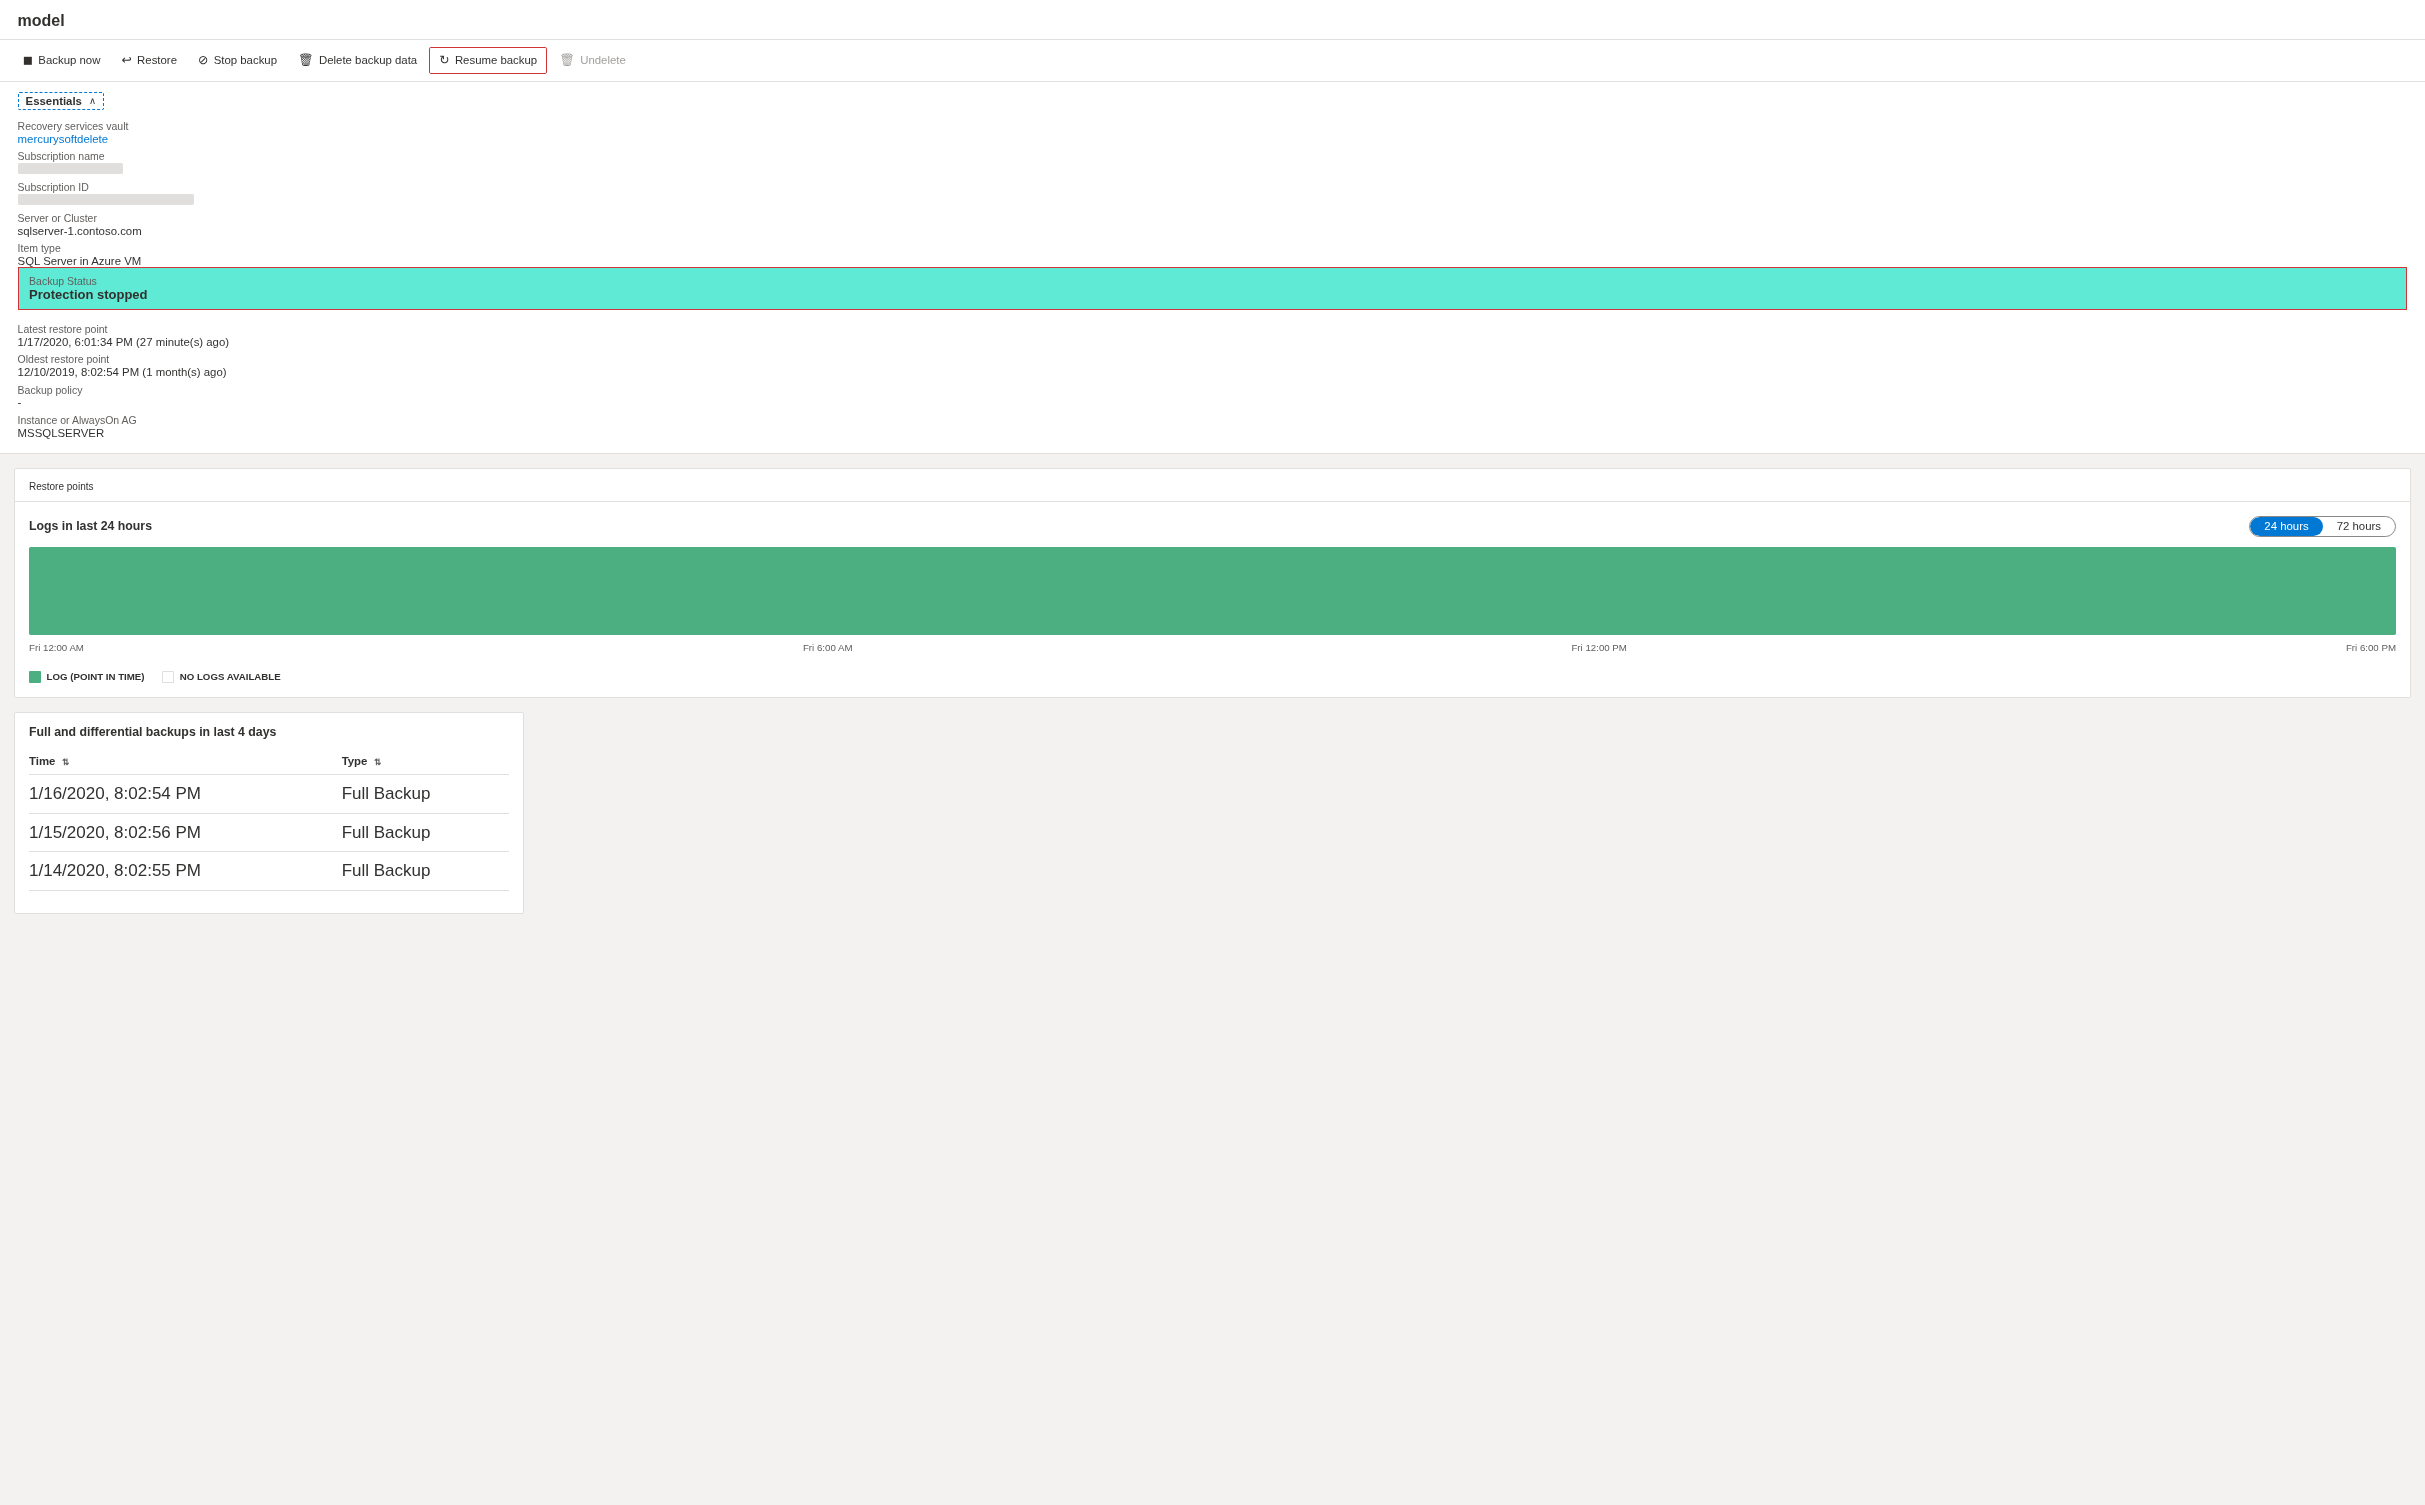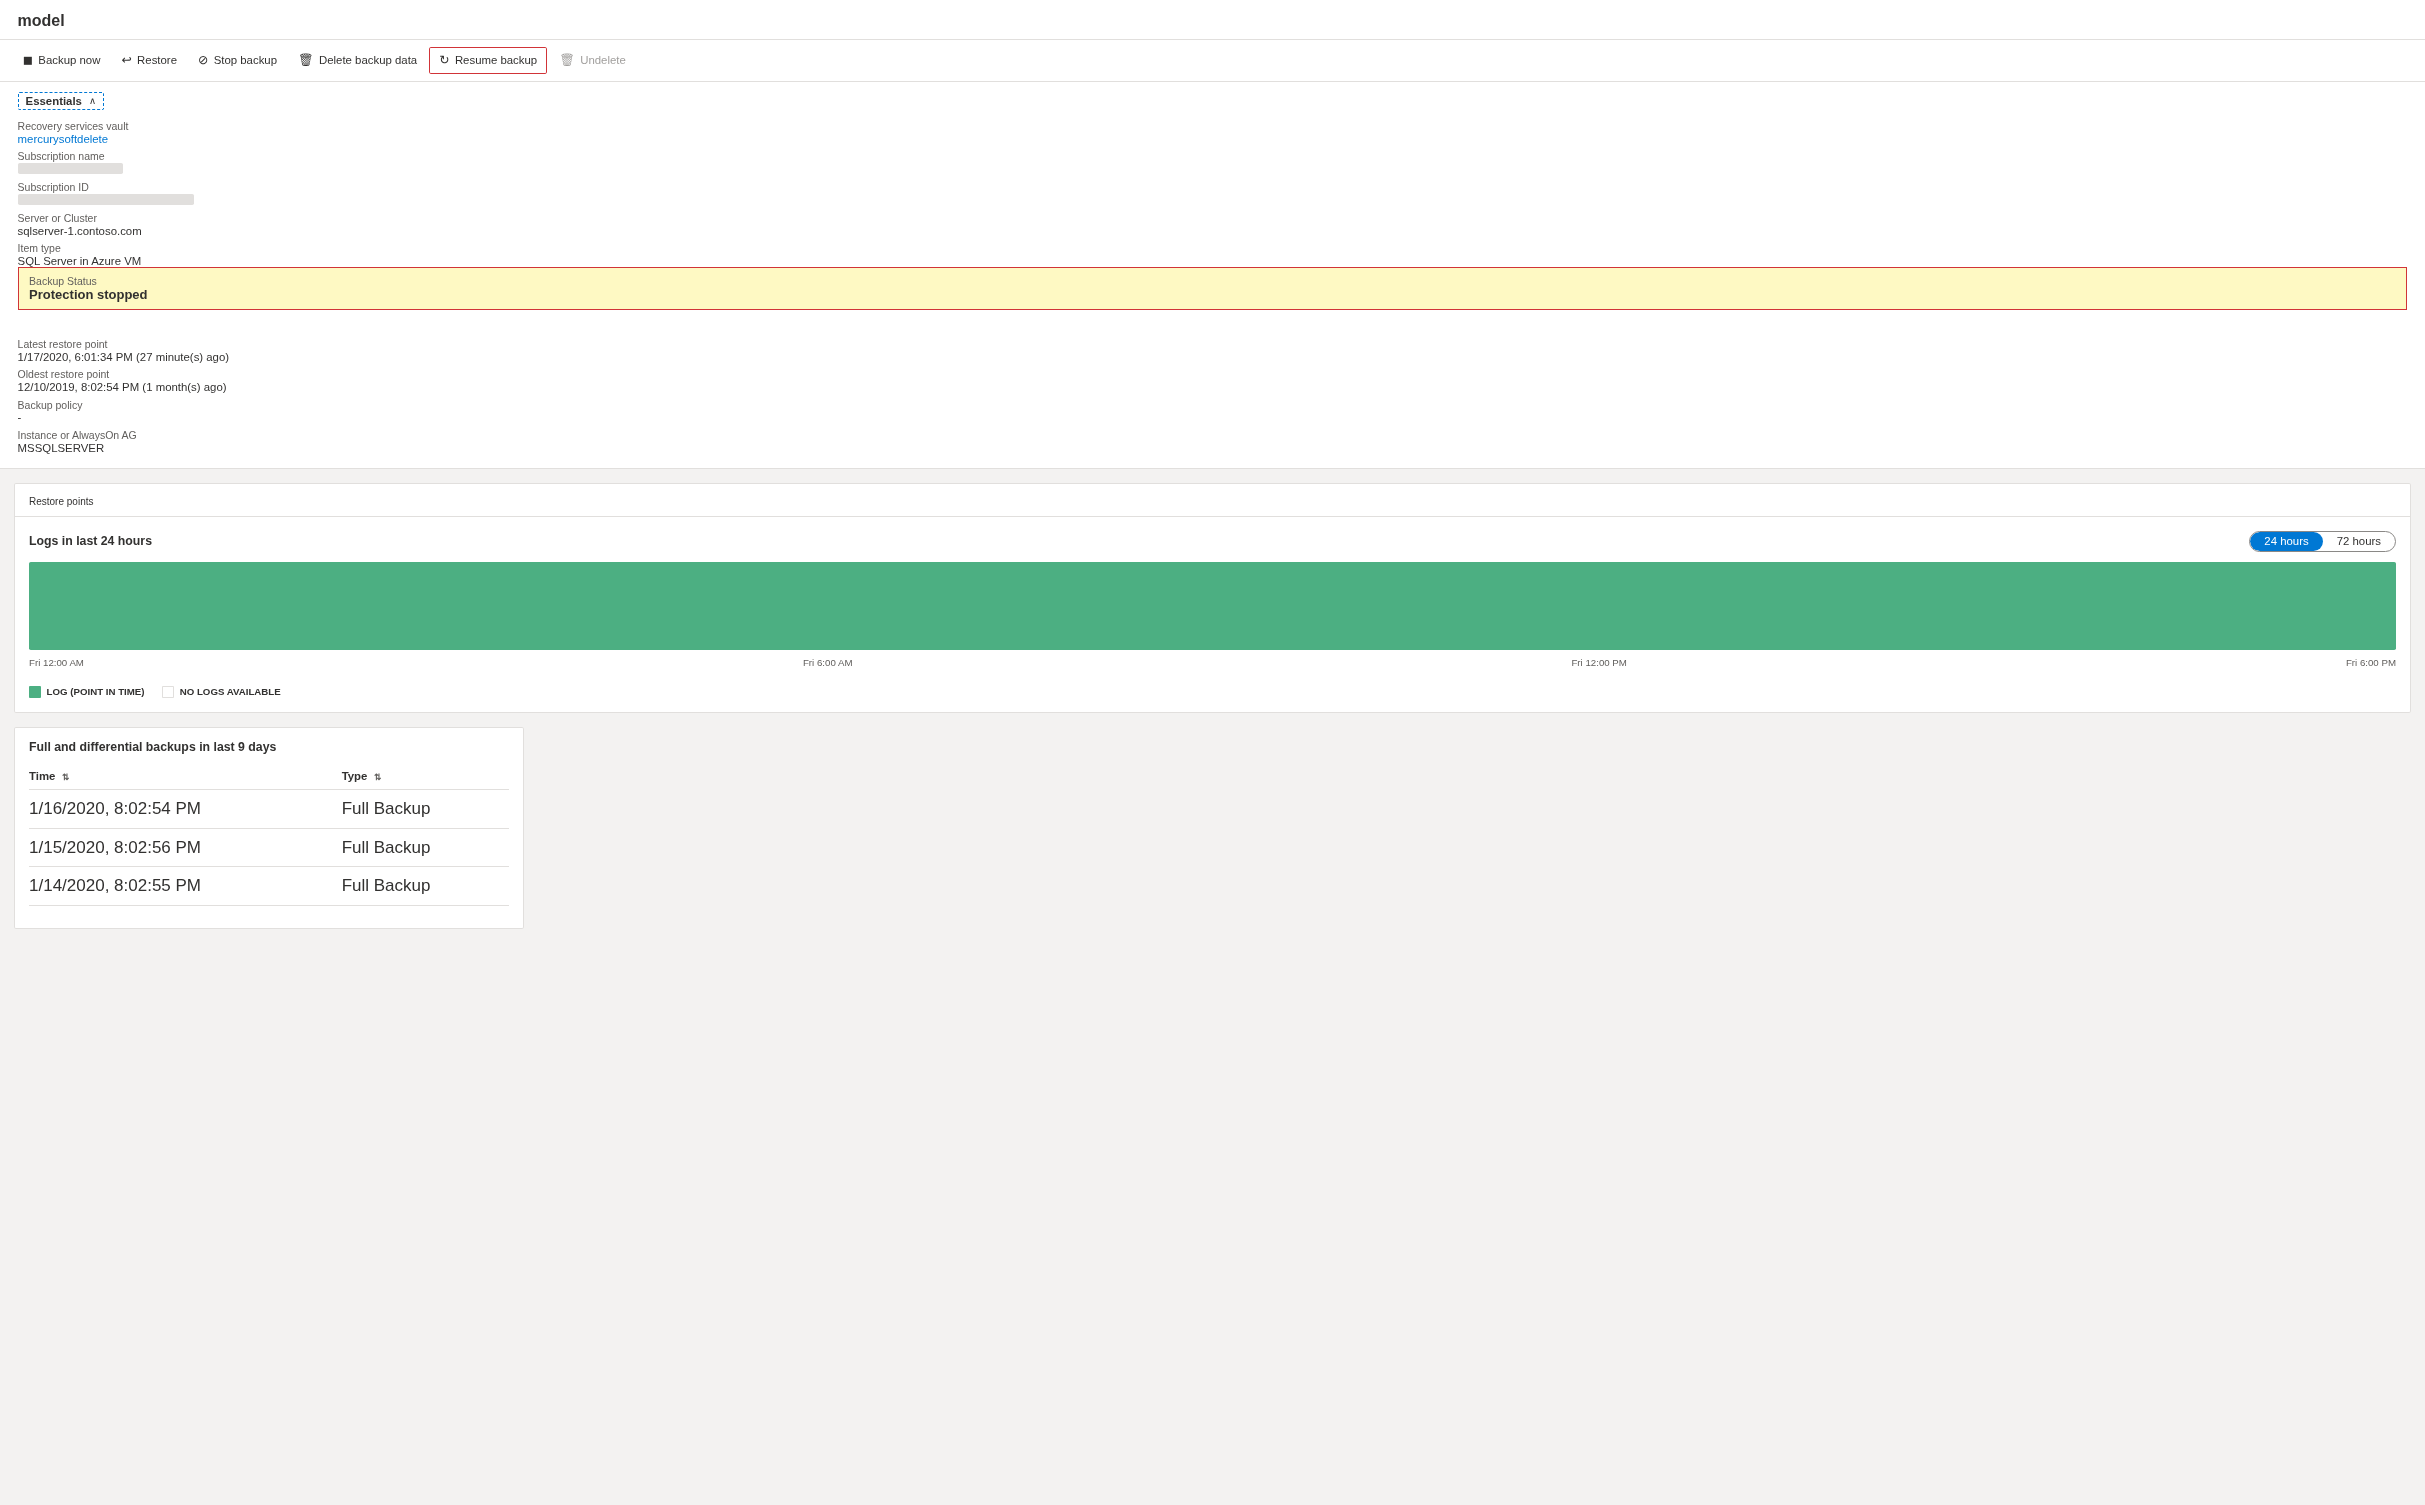--- a/index.html
+++ b/index.html
@@ -106,22 +106,22 @@
       height: 10.5px;
       background: #e1dfdd;
       border-radius: 1.8px;
       display: inline-block;
     }
 
     .backup-status-box {
       border: 1.8px solid #d13438;
       padding: 7px 10.5px;
       display: inline-block;
-      margin-bottom: 23px;
-      background: #fef9c3;
+      margin-bottom: 8px;
+      background: #5eead4;
     }
 
     .backup-status-label {
       font-size: 10.5px;
       color: #605e5c;
     }
 
     .backup-status-value {
       font-size: 13px;
       font-weight: 600;
@@ -396,21 +396,21 @@
         </div>
         <div class="legend-item">
           <span class="legend-color white"></span>
           <span>NO LOGS AVAILABLE</span>
         </div>
       </div>
     </div>
   </div>
 
   <div class="full-diff-section">
-    <div class="full-diff-title">Full and differential backups in last 9 days</div>
+    <div class="full-diff-title">Full and differential backups in last 4 days</div>
 
     <div class="table-container">
       <table>
         <thead>
           <tr>
             <th>
               <span>Time</span>
               <span class="sort-icon">⇅</span>
             </th>
             <th>

